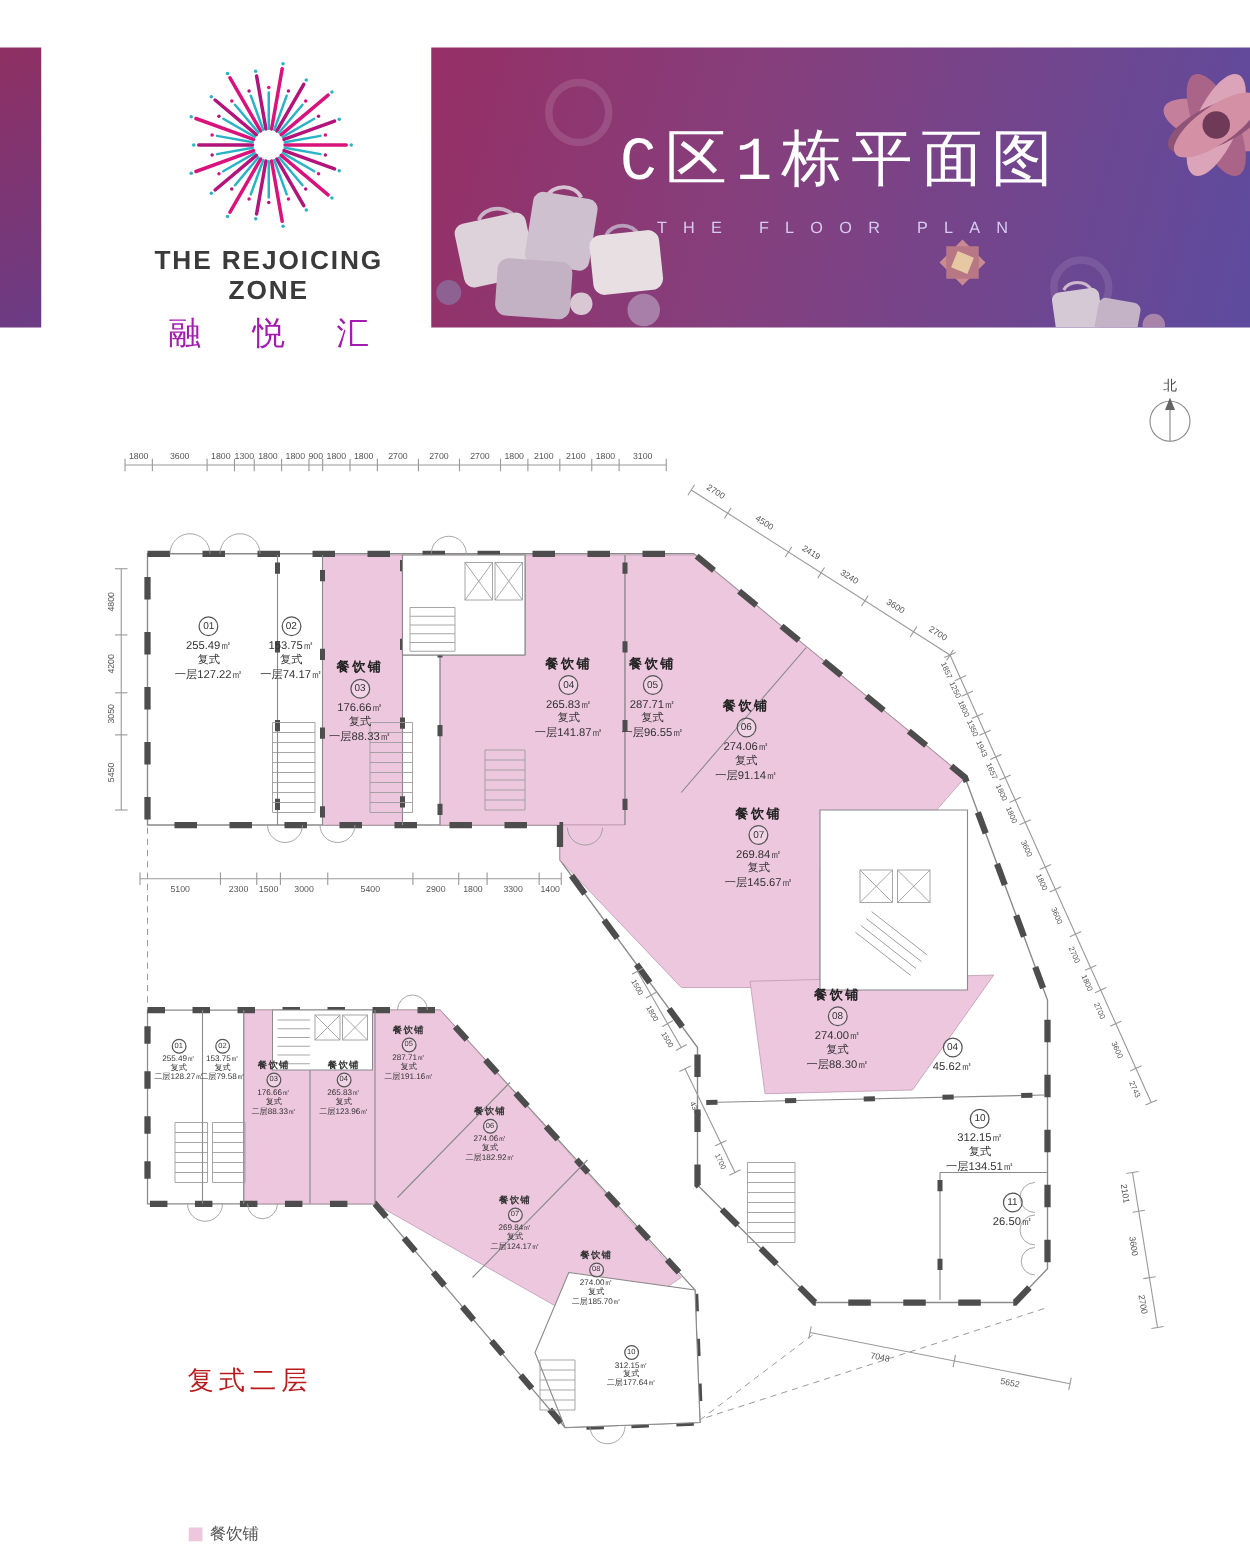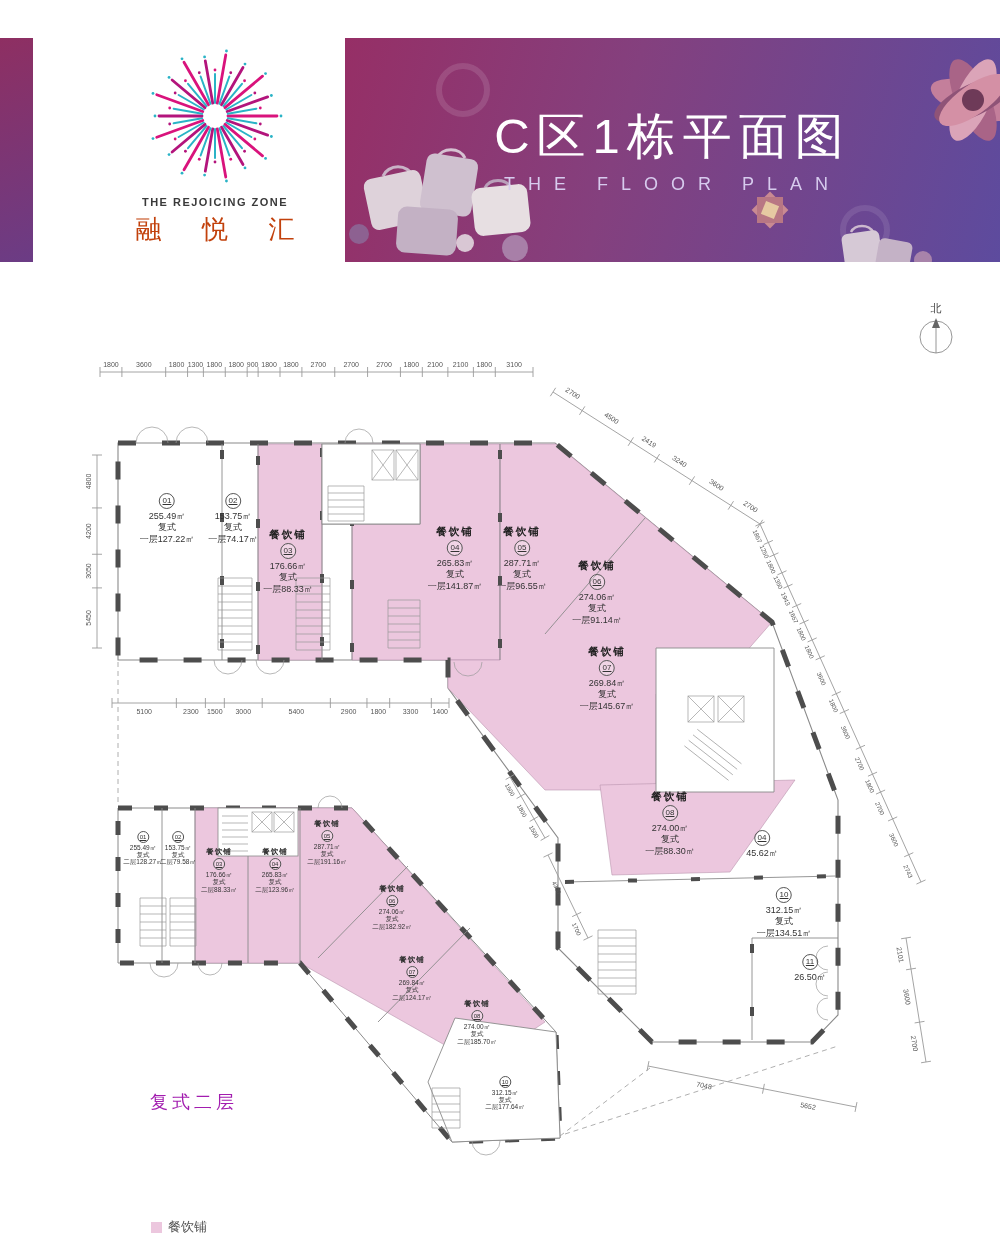--- a/index.html
+++ b/index.html
@@ -4,52 +4,52 @@
 <style>
   html,body{margin:0;padding:0;background:#fff;}
   body{width:1000px;height:1242px;font-family:"Liberation Sans",sans-serif;}
   .page{position:relative;width:1000px;height:1242px;overflow:hidden;background:#fff;}
 
   
   .banner{position:absolute;left:345px;top:38px;width:655px;height:224px;overflow:hidden;
           background:linear-gradient(105deg,#962f66 0%,#84407e 42%,#5d4b9e 100%);}
   .banner-sliver{position:absolute;left:0;top:38px;width:33px;height:224px;
           background:linear-gradient(160deg,#8e2f62,#6b3c85);}
-  .banner-title{position:absolute;left:0;width:100%;top:66px;text-align:center;color:#ffffff;
-          font-family:Liberation Sans, sans-serif;font-size:49px;letter-spacing:7px;font-weight:400;}
+  .banner-title{position:absolute;left:0;width:100%;top:56px;text-align:center;color:#ffffff;
+          font-family:Liberation Mono, monospace;font-size:49px;letter-spacing:7px;font-weight:400;}
   .banner-sub{position:absolute;left:0;width:100%;top:136px;text-align:center;color:#d7cbee;
-          font-size:18px;letter-spacing:13px;}
+          font-size:13px;letter-spacing:13px;}
   .deco{position:absolute;left:0;top:0;}
 
   
   .logo{position:absolute;left:88px;top:42px;width:254px;text-align:center;}
-  .logo-en{font-size:11px;color:#3a3a3a;letter-spacing:1.5px;font-weight:bold;}
-  .logo-zh{font-size:26px;color:#c2410c;letter-spacing:17px;padding-left:17px;margin-top:4px;font-family:Liberation Serif, serif;}
+  .logo-en{font-size:21px;color:#3a3a3a;letter-spacing:1.5px;font-weight:bold;}
+  .logo-zh{font-size:26px;color:#a21caf;letter-spacing:17px;padding-left:17px;margin-top:4px;}
 
   
   #plan{position:absolute;left:0;top:0;z-index:1;}
   .pink{fill:var(--dining,#ecc7de);stroke:#bb95ae;stroke-width:.6;}
   .wallthick{stroke:#4d4d4d;stroke-width:5;fill:none;}
   .wallthin{stroke:#8a8a8a;stroke-width:.9;fill:none;}
   .det{stroke:#9a9a9a;stroke-width:.7;fill:none;}
   .dash{stroke:#9a9a9a;stroke-width:.8;fill:none;stroke-dasharray:5 4;}
 
   
   .ulabel{position:absolute;transform:translateX(-50%);text-align:center;color:#333;z-index:2;line-height:1.05;}
   .f1{font-size:9px;}
   .f1 .uname{font-size:10.5px;font-weight:bold;letter-spacing:2px;color:#222;margin-bottom:2px;}
   .f1 > div{margin-top:2px;}
   .circ{display:inline-block;width:14px;height:14px;line-height:14px;border:1px solid #555;
-        border-radius:50%;font-size:8px;margin:1px 0;background:rgba(255,255,255,.25);text-decoration:underline;}
+        border-radius:50%;font-size:8px;margin:1px 0;background:rgba(255,255,255,.25);}
   .f2{font-size:6.5px;line-height:1.1;}
   .f2 .uname{font-size:7.5px;font-weight:bold;letter-spacing:1px;margin-bottom:1px;}
   .f2 .circ{width:10px;height:10px;line-height:10px;font-size:6px;margin:1px 0;}
 
   
-  .section-label{position:absolute;left:150px;top:1090px;font-size:18px;color:#a21caf;letter-spacing:4px;z-index:2;}
+  .section-label{position:absolute;left:150px;top:1090px;font-size:21px;color:#b91c1c;letter-spacing:4px;z-index:2;}
   .legend{position:absolute;left:151px;top:1218px;display:flex;align-items:center;gap:6px;
           font-size:13px;color:#555;z-index:2;}
   .legend .sw{width:11px;height:11px;background:var(--dining,#ecc7de);}
 </style>
 </head>
 <body>
 
 <div class="page">
 
   <div class="banner-sliver"></div>

